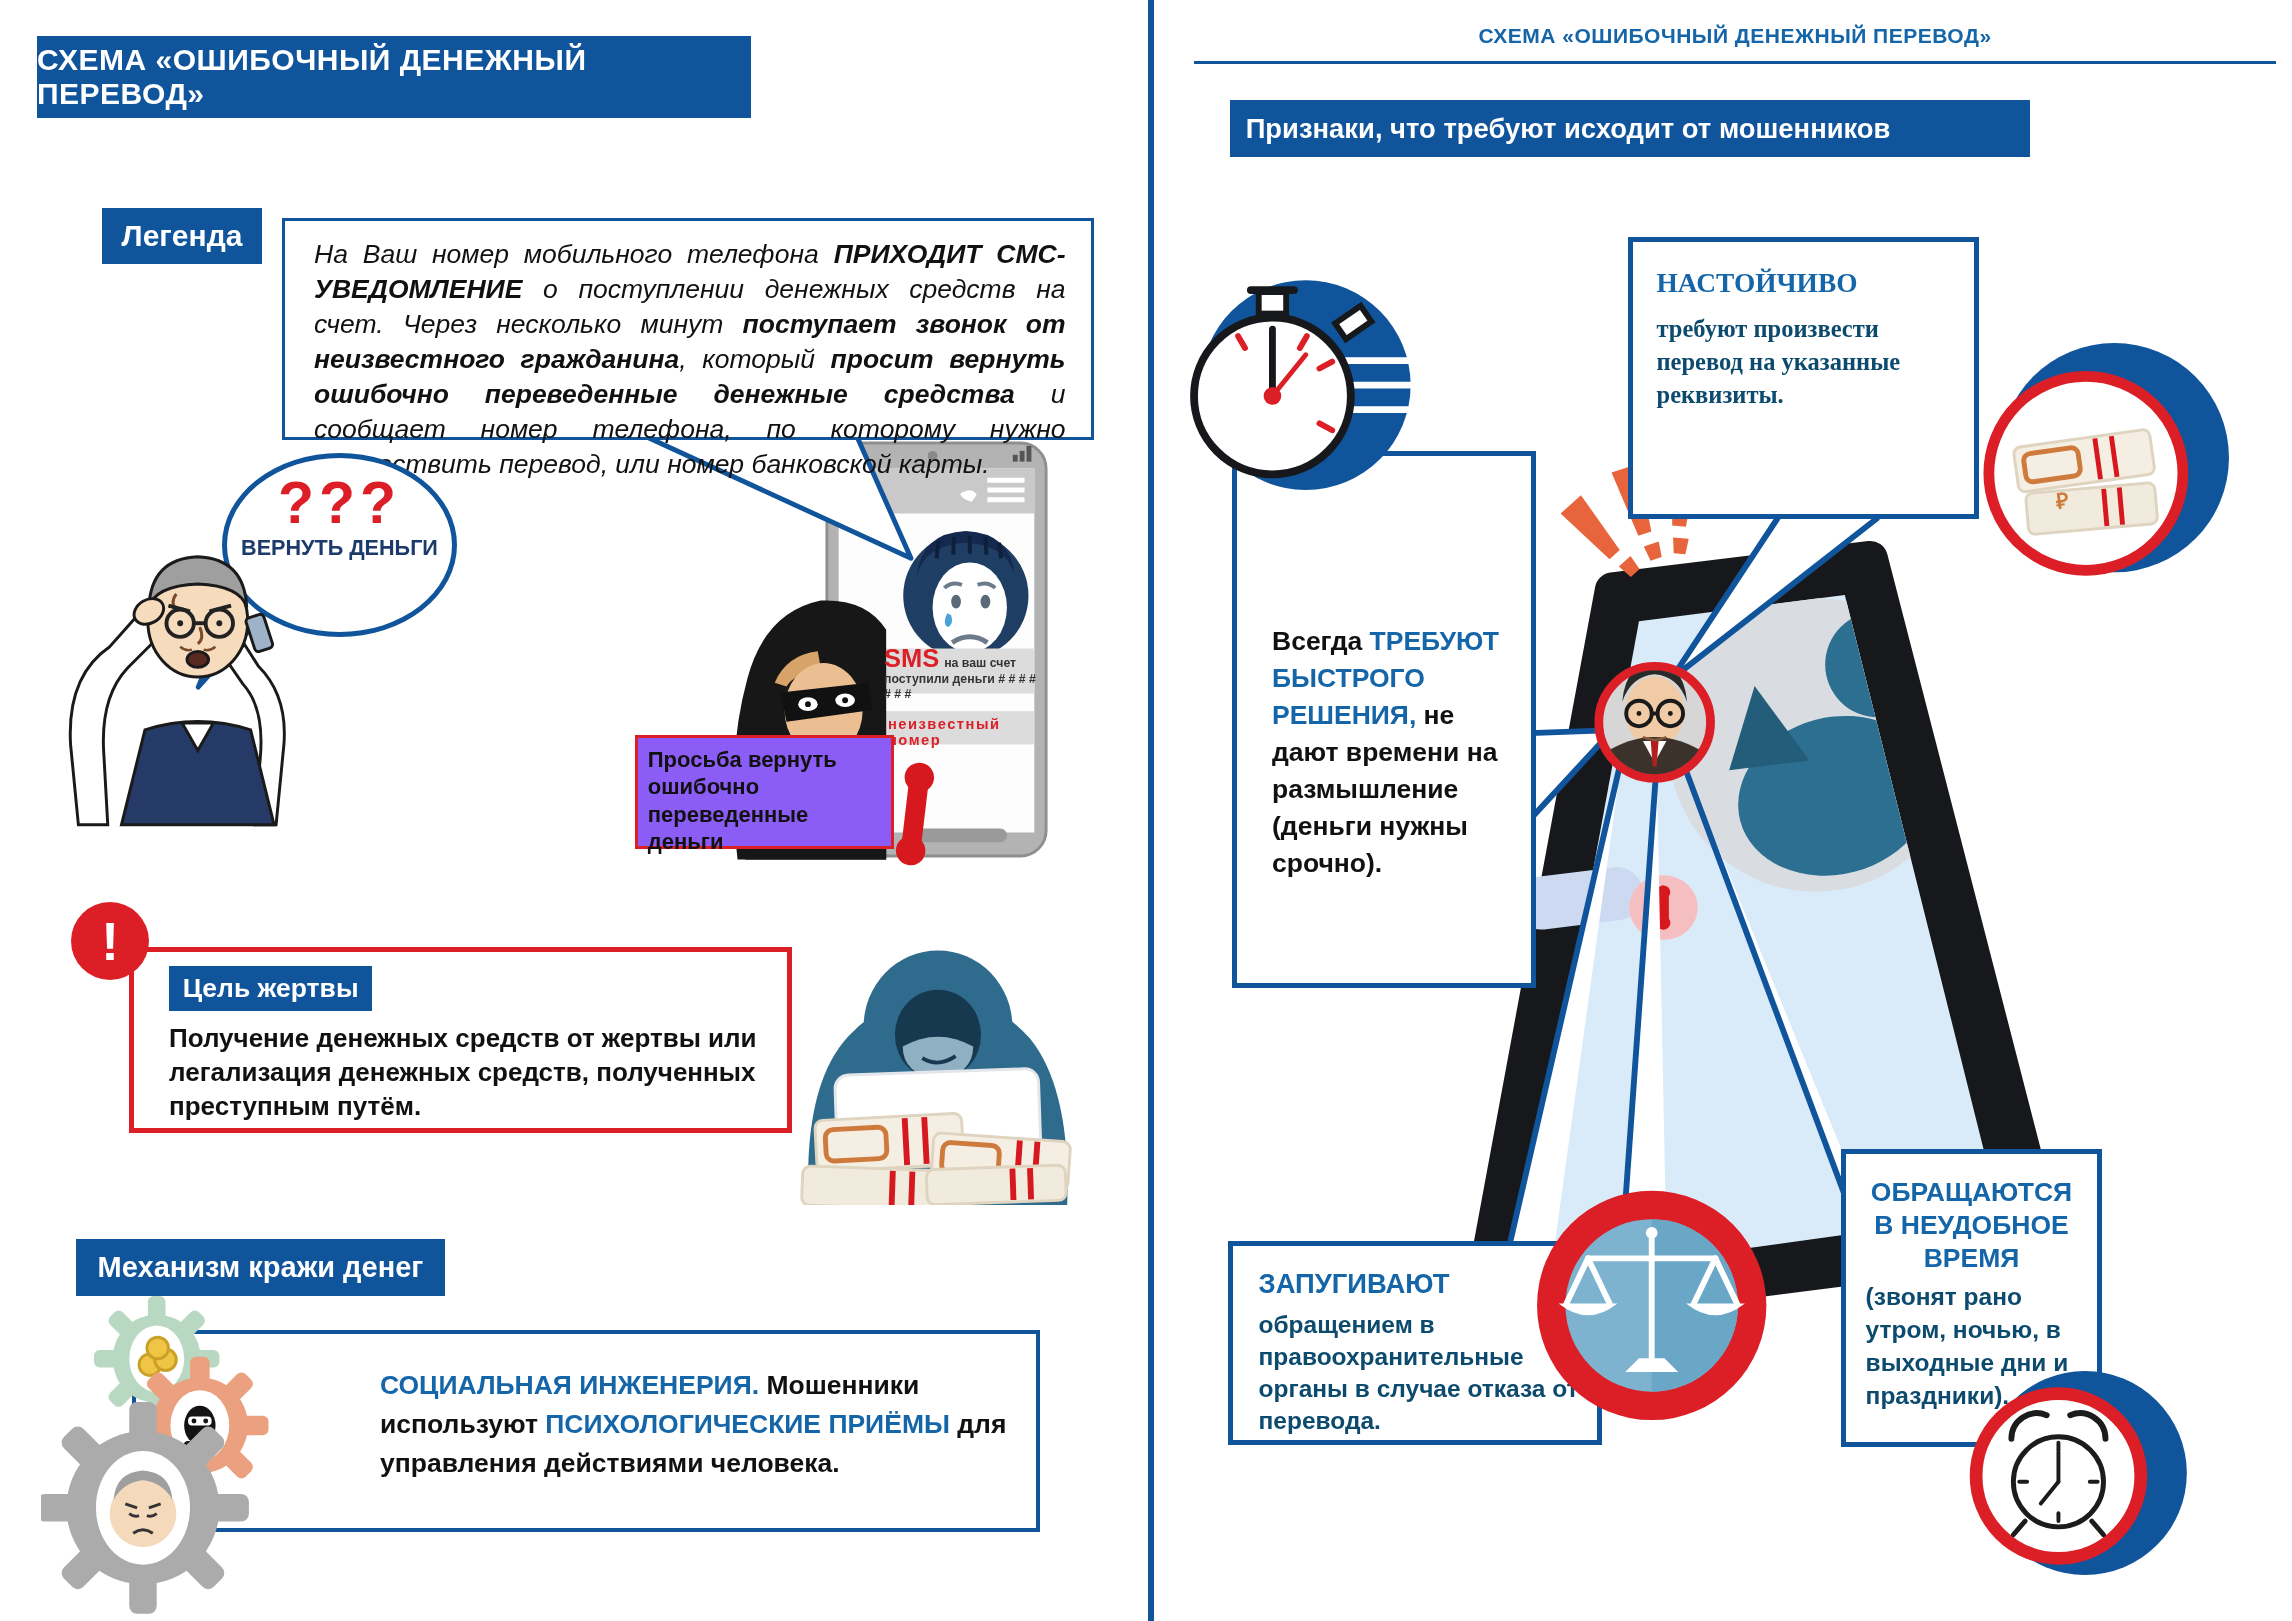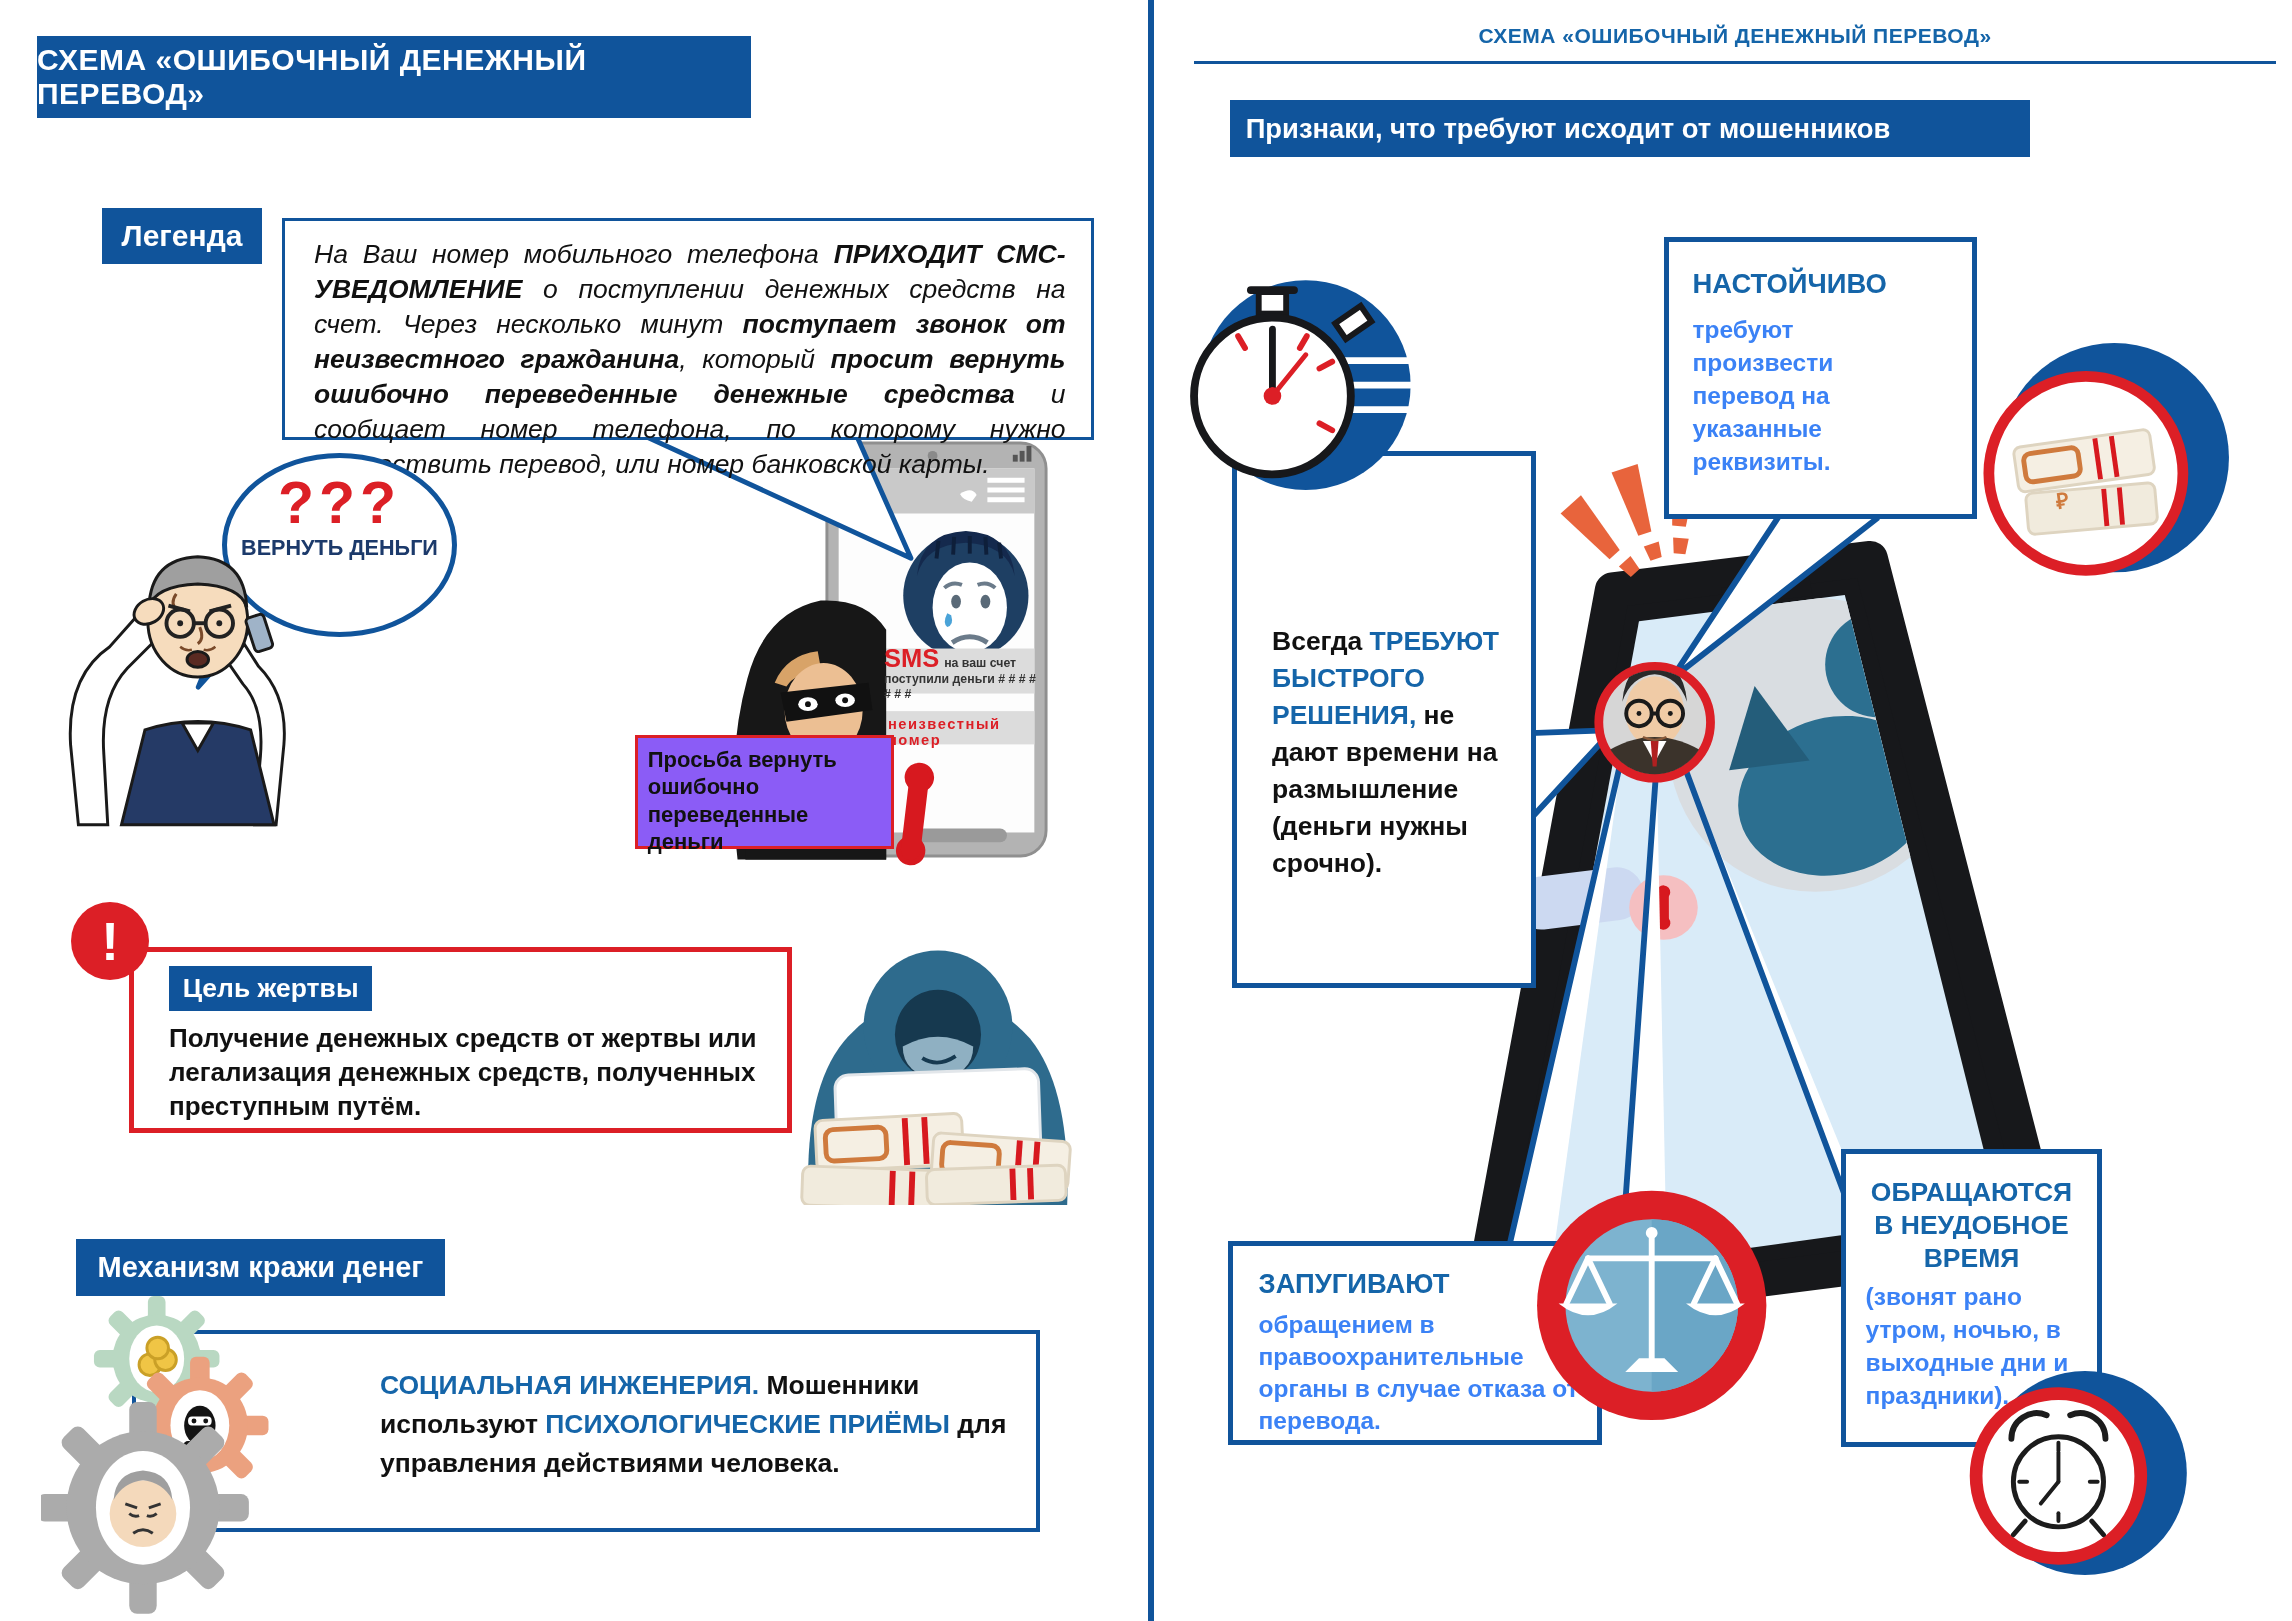--- a/index.html
+++ b/index.html
@@ -39,22 +39,22 @@
   #mechbox{left:132px;top:1330px;width:908px;height:202px;background:#fff;border:4.9px solid var(--blue);}
   #mechtext{left:380px;top:1366px;width:647px;font-size:26.5px;line-height:39px;font-weight:700;}
   #divider{left:1148px;top:0;width:5.9px;height:1621px;background:var(--blue);}
   
   #rheader{left:1196px;top:23.5px;width:1078px;text-align:center;color:var(--blue2);
            font-weight:700;font-size:21px;letter-spacing:0.5px;}
   #rrule{left:1194px;top:61px;width:1082px;height:2.9px;background:var(--blue);}
   #sectionbar{left:1230px;top:100px;width:800px;height:57px;font-size:27.4px;padding:0 15.7px;}
   .callout{background:#fff;border:5.9px solid var(--blue);}
   .ctitle{color:var(--blue2);font-weight:700;}
-  .ctext{font-weight:700;color:#3b82f6;}
-  #insistentbox{left:1664px;top:237px;width:313px;height:282px;padding:25.5px 23.5px;}
+  .ctext{font-weight:700;color:#0c4a6e;}
+  #insistentbox{left:1628px;top:237px;width:351px;height:282px;padding:25.5px 23.5px;font-family:Liberation Serif, serif;}
   #insistentbox .ctitle{font-size:27.4px;margin-bottom:13.7px;}
   #insistentbox .ctext{font-size:24.5px;line-height:33px;width:245px;}
   #fastbox{left:1232px;top:451px;width:304px;height:537px;}
   #fasttext{margin:167px 25.5px 0 35px;font-size:26.5px;line-height:37px;font-weight:700;}
   #intimidatebox{left:1228px;top:1241px;width:374px;height:204px;padding:21.6px 25.5px;}
   #intimidatebox .ctitle{font-size:27.4px;margin-bottom:9.8px;}
   #intimidatebox .ctext{font-size:24.5px;line-height:32px;width:323px;}
   #inconvenientbox{left:1841px;top:1149px;width:261px;height:298px;padding:21.6px 19.6px;}
   #inconvenientbox .ctitle{font-size:26.5px;line-height:33px;margin-bottom:5.9px;text-align:center;}
   #inconvenientbox .ctext{font-size:24.5px;line-height:33px;}

